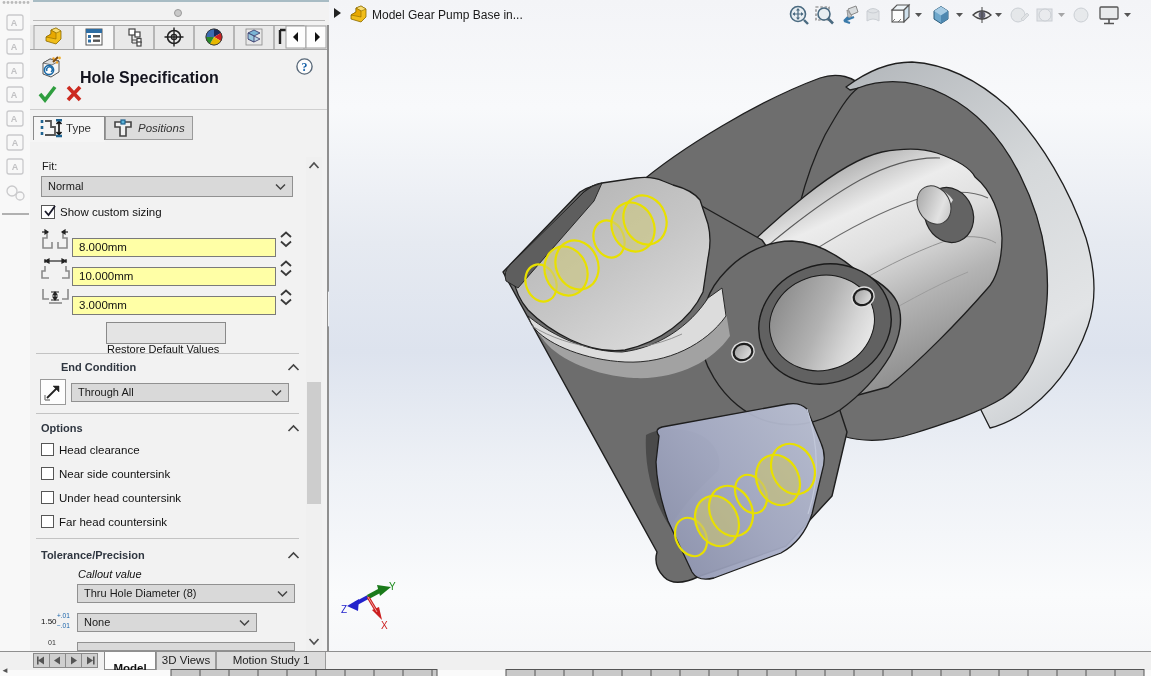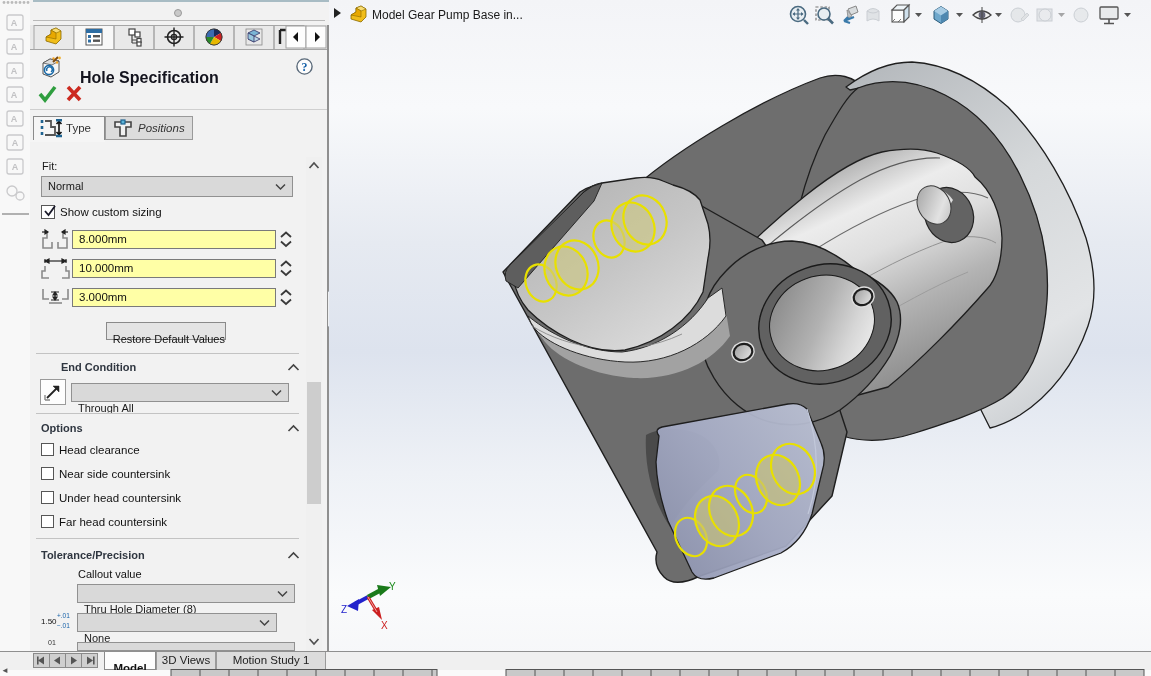--- a/index.html
+++ b/index.html
@@ -2,24 +2,24 @@
 <html><head>
 <meta charset="utf-8">
 <style>
   html,body{margin:0;padding:0;}
   body{width:1151px;height:676px;position:relative;overflow:hidden;background:#fff;
        font-family:"Liberation Sans",sans-serif;-webkit-font-smoothing:antialiased;}
   .abs{position:absolute;}
   .lbl{font-size:11px;color:#1a1a1a;}
   .hdr{font-size:11px;font-weight:bold;color:#2f3640;}
   .dd{position:absolute;background:#d9d9d9;border:1px solid #919191;box-sizing:border-box;}
-  .dd .t{position:absolute;left:6px;top:18px;font-size:11px;color:#1a1a1a;}
+  .dd .t{position:absolute;left:6px;top:2px;font-size:11px;color:#1a1a1a;}
   .cb{position:absolute;width:12px;height:12px;background:#fff;border:1px solid #565656;box-sizing:border-box;}
   .sep{position:absolute;height:1px;background:#c3c3c3;}
-  .yf{position:absolute;background:#ffffa6;border:1px solid #7a7a7a;box-sizing:border-box;font-size:11.5px;color:#111;padding:2px 0 12px 6px;}
+  .yf{position:absolute;background:#ffffa6;border:1px solid #7a7a7a;box-sizing:border-box;font-size:11.5px;color:#111;padding:2px 0 12px 6px;margin-top:8px;}
 </style>
 </head>
 <body>
 
 <div class="abs" style="left:0;top:0;width:30px;height:676px;background:#f8f8f8;"></div>
 <svg class="abs" style="left:0;top:0;" width="30" height="676" viewBox="0 0 30 676">
   <g fill="#bbb">
       <circle cx="4" cy="2.5" r="1.4"></circle>
       <circle cx="8" cy="2.5" r="1.4"></circle>
       <circle cx="12" cy="2.5" r="1.4"></circle>
@@ -218,21 +218,21 @@
 <div class="yf" style="left:72px;top:288px;width:204px;height:19px;">3.000mm</div>
 <svg class="abs" style="left:279px;top:231px;" width="14" height="17" viewBox="0 0 14 17">
     <path d="M2,6 L7,1.5 L12,6 M2,10.5 L7,15 L12,10.5" fill="none" stroke="#3a3a3a" stroke-width="1.8"></path>
   </svg>
 <svg class="abs" style="left:279px;top:260px;" width="14" height="17" viewBox="0 0 14 17">
     <path d="M2,6 L7,1.5 L12,6 M2,10.5 L7,15 L12,10.5" fill="none" stroke="#3a3a3a" stroke-width="1.8"></path>
   </svg>
 <svg class="abs" style="left:279px;top:289px;" width="14" height="17" viewBox="0 0 14 17">
     <path d="M2,6 L7,1.5 L12,6 M2,10.5 L7,15 L12,10.5" fill="none" stroke="#3a3a3a" stroke-width="1.8"></path>
   </svg>
-<div class="abs" style="left:106px;top:322px;width:120px;height:18px;background:#e4e4e4;border:1px solid #8a8a8a;box-sizing:border-box;font-size:11px;color:#111;text-align:right;padding-top:10px;">Restore Default Values</div>
+<div class="abs" style="left:106px;top:322px;width:120px;height:18px;background:#e4e4e4;border:1px solid #8a8a8a;box-sizing:border-box;font-size:11px;color:#111;text-align:left;padding-top:20px;">Restore Default Values</div>
 
 <div class="sep" style="left:36px;top:353px;width:263px;"></div>
 <div class="abs hdr" style="left:41px;top:361px;padding-left:20px;">End Condition</div>
 <svg class="abs" style="left:287px;top:363px;" width="13" height="9" viewBox="0 0 13 9">
     <path d="M1.5,7 L6.5,2 L11.5,7" fill="none" stroke="#444" stroke-width="1.6"></path>
   </svg>
 <div class="abs" style="left:40px;top:379px;width:26px;height:26px;background:#fdfdfd;border:1px solid #9a9a9a;box-sizing:border-box;"></div>
 <svg class="abs" style="left:44px;top:383px;" width="18" height="18" viewBox="0 0 18 18">
   <path d="M3,15 L13,5" stroke="#222" stroke-width="1.8" fill="none"></path>
     <path d="M9,3 L15,3 L15,9 L9,3 M15,3 L8,10" fill="#222" stroke="#222" stroke-width="0.5"></path>
@@ -257,31 +257,31 @@
 <div class="cb" style="left:41px;top:491px;width:13px;height:13px;"></div>
 <div class="abs" style="left:59px;top:492px;font-size:11.5px;color:#111;">Under head countersink</div>
 <div class="cb" style="left:41px;top:515px;width:13px;height:13px;"></div>
 <div class="abs" style="left:59px;top:516px;font-size:11.5px;color:#111;">Far head countersink</div>
 
 <div class="sep" style="left:36px;top:538px;width:263px;"></div>
 <div class="abs hdr" style="left:41px;top:549px;">Tolerance/Precision</div>
 <svg class="abs" style="left:287px;top:551px;" width="13" height="9" viewBox="0 0 13 9">
     <path d="M1.5,7 L6.5,2 L11.5,7" fill="none" stroke="#444" stroke-width="1.6"></path>
   </svg>
-<div class="abs" style="left:78px;top:568px;font-size:11px;color:#111;">Callout value</div>
+<div class="abs" style="left:78px;top:568px;font-size:11px;color:#111;font-style:italic;">Callout value</div>
 <div class="dd" style="left:77px;top:584px;width:218px;height:19px;">
     <span class="t">Thru Hole Diameter (8)</span>
   <svg class="abs" style="right:6px;top:5px;" width="11" height="8" viewBox="0 0 11 8">
       <path d="M1,1.5 L5.5,6 L10,1.5" fill="none" stroke="#444" stroke-width="1.5"></path>
     </svg>
 </div>
 <div class="abs" style="left:41px;top:617px;font-size:8px;color:#111;">1.50</div>
 <div class="abs" style="left:57px;top:612px;font-size:6.5px;color:#1560a8;">+.01</div>
 <div class="abs" style="left:57px;top:622px;font-size:6.5px;color:#1560a8;">−.01</div>
-<div class="dd" style="left:77px;top:613px;width:200px;height:19px;padding-left:32px;">
+<div class="dd" style="left:77px;top:613px;width:180px;height:19px;padding-left:32px;">
     <span class="t">None</span>
   <svg class="abs" style="right:6px;top:5px;" width="11" height="8" viewBox="0 0 11 8">
       <path d="M1,1.5 L5.5,6 L10,1.5" fill="none" stroke="#444" stroke-width="1.5"></path>
     </svg>
 </div>
 <div class="abs" style="left:48px;top:639px;font-size:7px;color:#333;">01</div>
 <div class="dd" style="left:77px;top:642px;width:218px;height:9px;"></div>
 
 <div class="abs" style="left:306px;top:157px;width:16px;height:494px;background:#f0f0f0;"></div>
 <svg class="abs" style="left:308px;top:161px;" width="12" height="9" viewBox="0 0 12 9">

